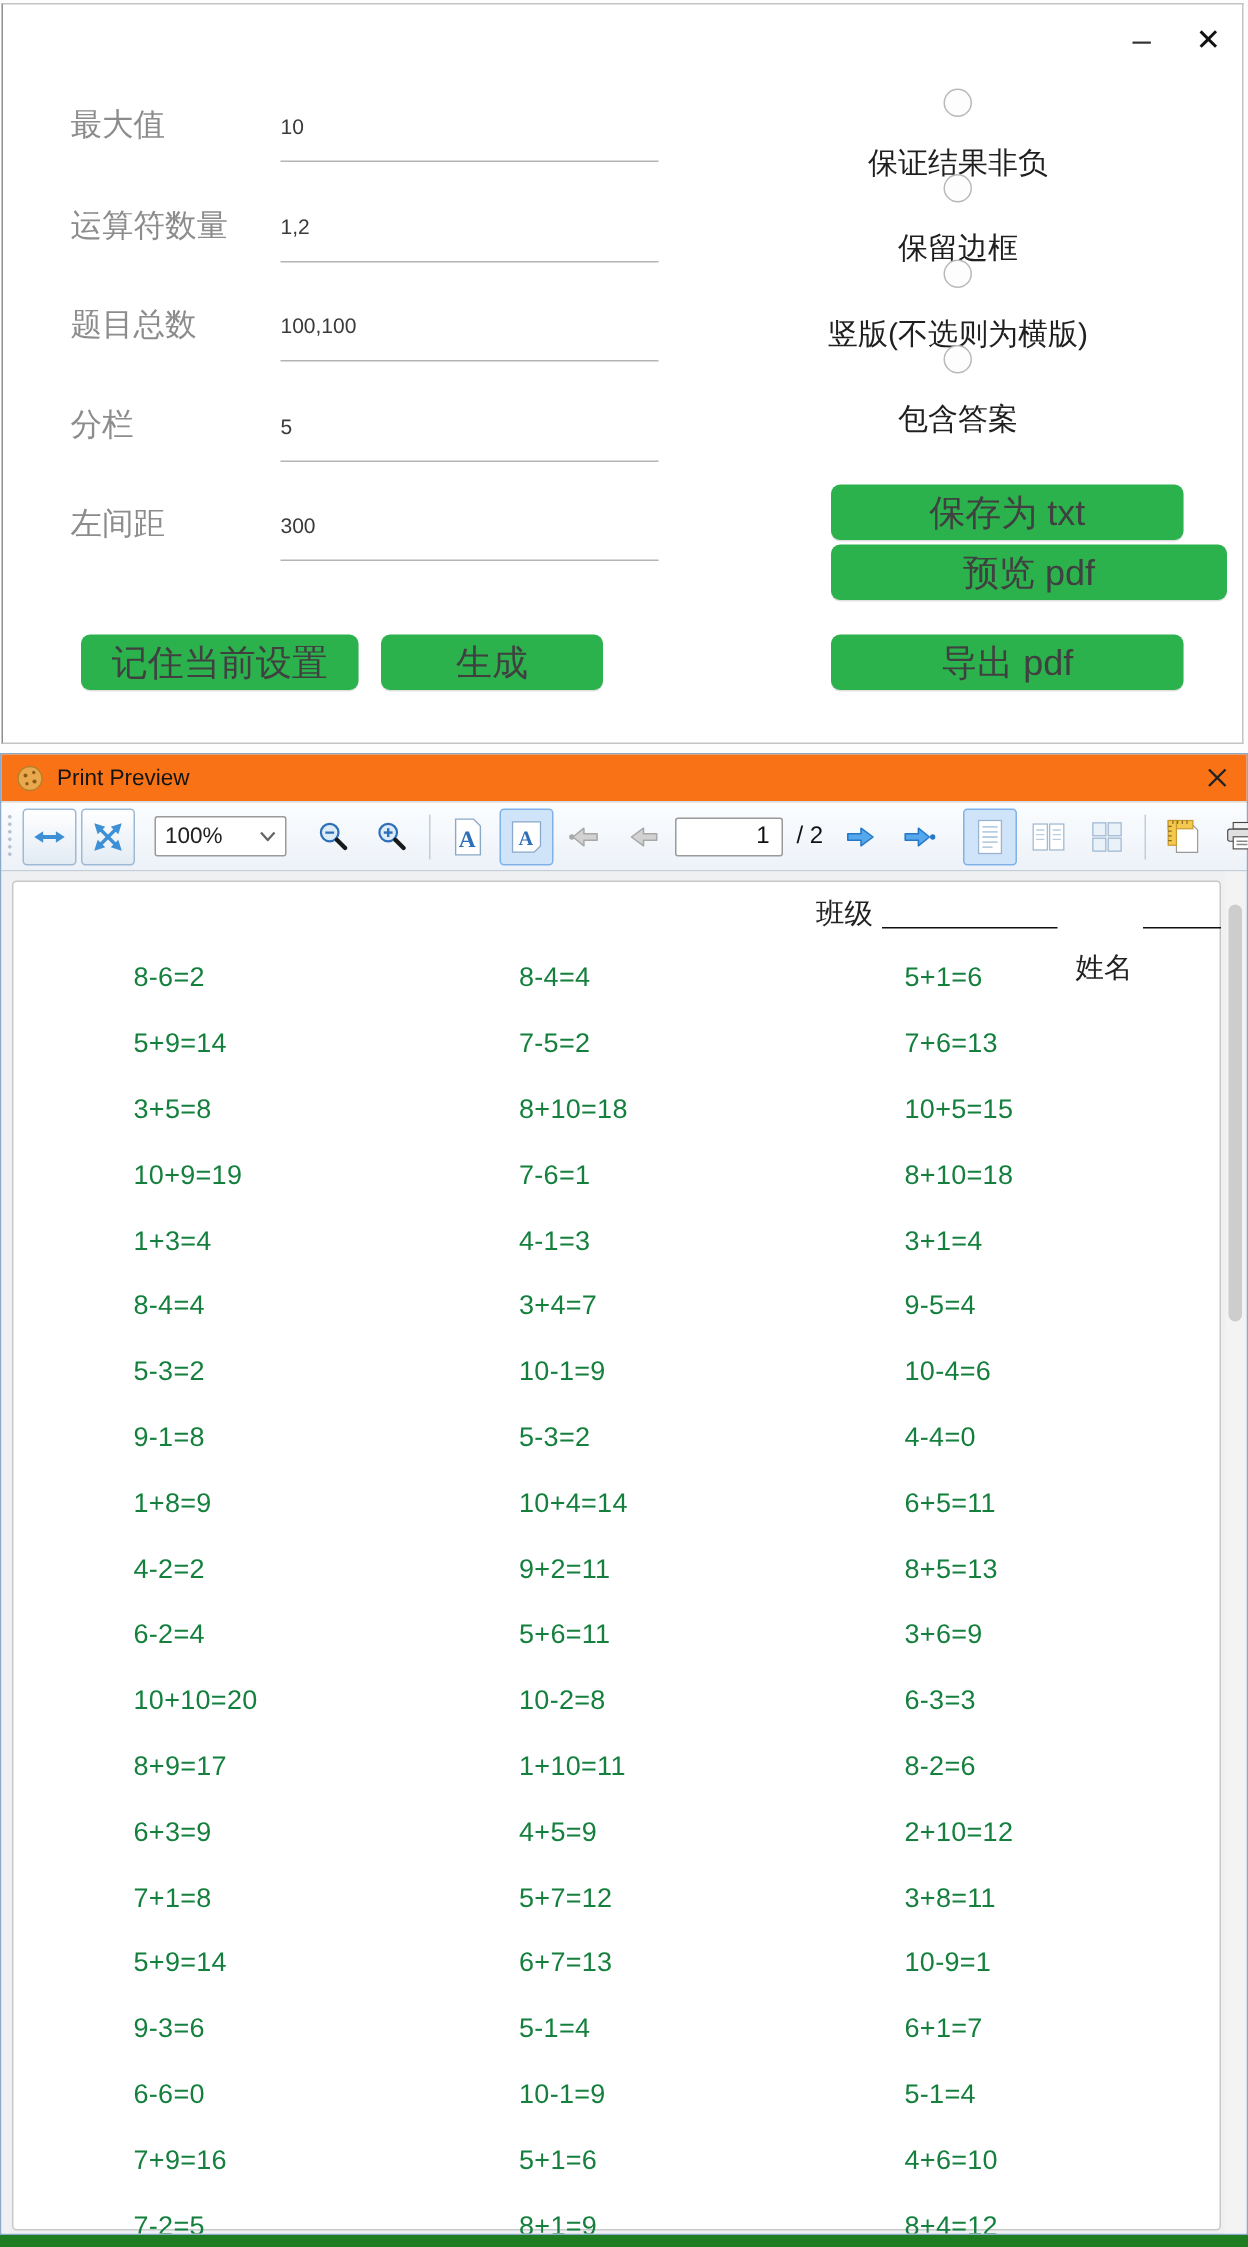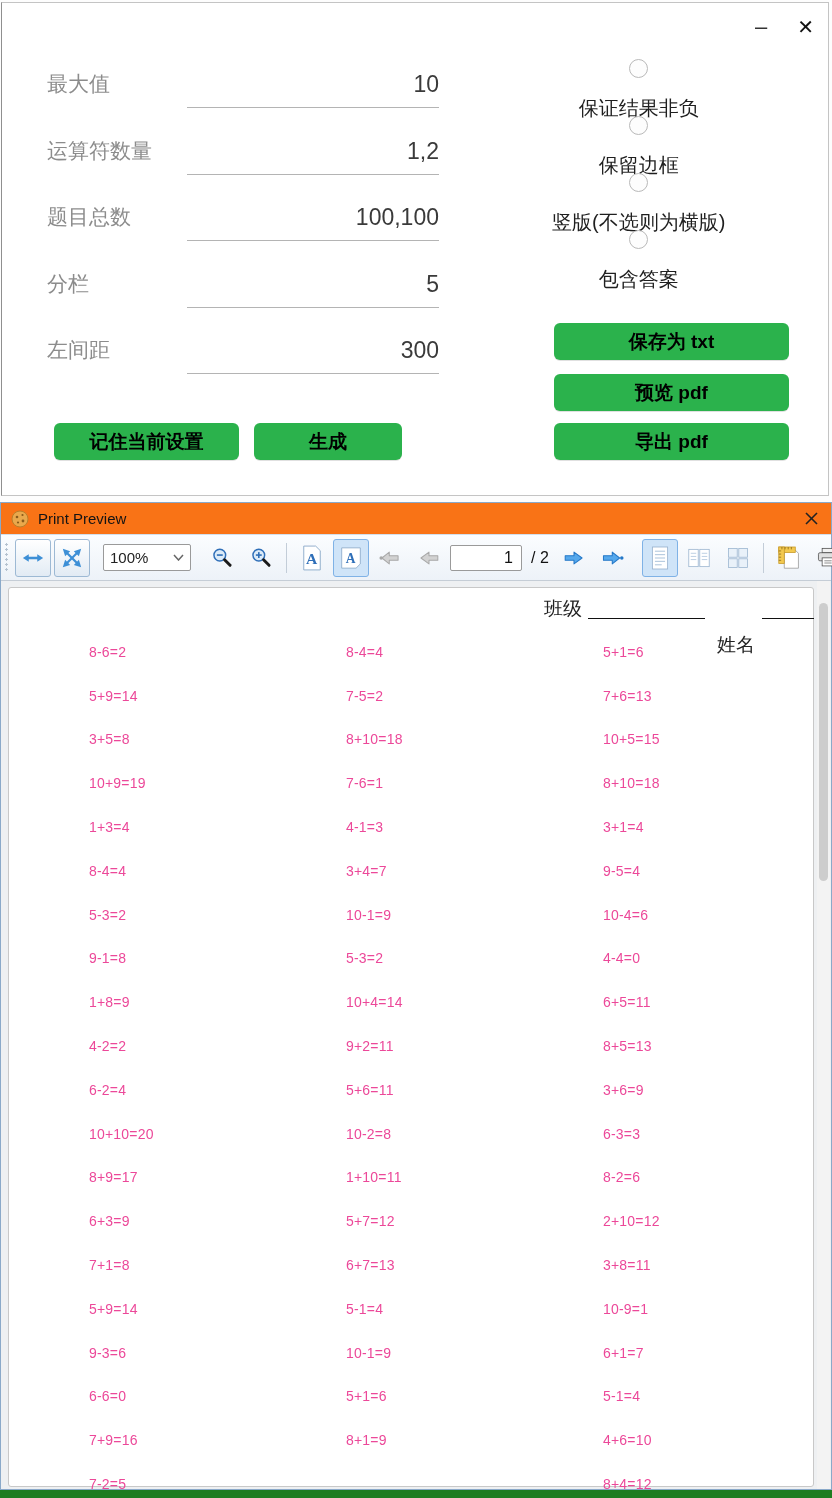--- a/index.html
+++ b/index.html
@@ -15,39 +15,39 @@
     box-sizing:border-box;
   }
   .win-controls{position:absolute;top:14px;right:14px;display:flex;gap:30px;align-items:center;}
   .win-min{font-size:22px;color:#333;line-height:20px;cursor:default;}
   .win-close{font-size:20px;color:#111;font-weight:700;line-height:20px;cursor:default;}
   .fields{position:absolute;left:45px;top:50px;width:400px;}
   .field-row{position:relative;height:66.5px;}
   .field-label{position:absolute;left:0;top:0;height:66.5px;line-height:62px;font-size:21px;color:#8c8c8c;}
   .field-valuebox{
     position:absolute;left:140px;top:12px;width:252px;height:42px;
-    text-align:right;font-size:23px;color:#3a3a3a;line-height:38px;
+    text-align:left;font-size:14px;color:#3a3a3a;line-height:38px;
     border-bottom:1px solid #b4b4b4;
   }
   .options{position:absolute;left:550px;top:56px;}
   .option-row{display:flex;align-items:center;gap:17px;height:57px;flex-direction:column;}
   .radio-circle{
     width:17px;height:17px;border:1.5px solid #b9b9b9;border-radius:50%;
     background:#fdfdfd;flex:none;
   }
   .option-label{font-size:20px;color:#1f1f1f;}
   .btn{
-    position:absolute;height:37px;background:#2bb24c;color:#000000;border:none;
-    border-radius:6px;font-size:19px;display:flex;align-items:center;justify-content:center;
-    font-family:inherit;cursor:pointer;box-shadow:0 1px 0 rgba(0,0,0,.12);font-weight:bold;
+    position:absolute;height:37px;background:#2bb24c;color:#404040;border:none;
+    border-radius:6px;font-size:24px;display:flex;align-items:center;justify-content:center;
+    font-family:inherit;cursor:pointer;box-shadow:0 1px 0 rgba(0,0,0,.12);
   }
   #btn-remember{left:52px;top:420px;width:185px;}
   #btn-generate{left:252px;top:420px;width:148px;}
   #btn-save-txt{left:552px;top:320px;width:235px;}
-  #btn-preview-pdf{left:552px;top:371px;width:235px;}
+  #btn-preview-pdf{left:552px;top:360px;width:264px;}
   #btn-export-pdf{left:552px;top:420px;width:235px;}
   
   .preview-window{
     position:absolute;left:0;top:502px;width:832px;height:988px;
     border:1px solid #8aa9c9;background:#fff;box-sizing:border-box;
   }
   .pp-titlebar{
     height:32px;background:#f97316;border-bottom:1px solid #d2dfec;
     display:flex;align-items:center;gap:9px;padding:0 12px 0 10px;box-sizing:border-box;
   }
@@ -85,21 +85,21 @@
   
   .pp-viewport{position:absolute;left:0;top:78px;width:830px;height:908px;background:#eef0f2;overflow:hidden;}
   .pp-page{
     position:absolute;left:7px;top:6px;width:806px;height:900px;
     background:#fff;border:1px solid #c8c8c8;border-radius:3px;box-sizing:border-box;
   }
   .hdr{position:absolute;top:8px;height:26px;font-family:"Liberation Serif","DejaVu Serif",serif;font-size:19px;color:#222;}
   .hdr-line{position:absolute;top:30px;border-bottom:1.5px solid #111;}
   .problems{position:absolute;left:80px;top:42px;display:flex;}
   .prob-col{width:257px;}
-  .prob{height:43.8px;display:flex;align-items:center;font-size:14px;color:#ec4899;letter-spacing:.2px;}
+  .prob{height:43.8px;display:flex;align-items:center;font-size:18px;color:#15803d;letter-spacing:.2px;}
   .pp-scrollbar{position:absolute;right:1px;top:0;width:13px;height:908px;background:#f3f3f3;}
   .pp-scroll-thumb{position:absolute;left:2px;top:22px;width:9px;height:278px;background:#cdcdcd;border-radius:5px;cursor:pointer;}
   .green-strip{position:absolute;left:0;top:1490px;width:832px;height:8px;background:#1e7d21;}
 </style>
 </head>
 <body>
 
 <div class="settings-window">
   <div class="win-controls">
     <span class="win-min">–</span>
@@ -360,20 +360,21 @@
             <div class="prob">7-6=1</div>
             <div class="prob">4-1=3</div>
             <div class="prob">3+4=7</div>
             <div class="prob">10-1=9</div>
             <div class="prob">5-3=2</div>
             <div class="prob">10+4=14</div>
             <div class="prob">9+2=11</div>
             <div class="prob">5+6=11</div>
             <div class="prob">10-2=8</div>
             <div class="prob">1+10=11</div>
+            <div class="prob">4+5=9</div>
             <div class="prob">5+7=12</div>
             <div class="prob">6+7=13</div>
             <div class="prob">5-1=4</div>
             <div class="prob">10-1=9</div>
             <div class="prob">5+1=6</div>
             <div class="prob">8+1=9</div>
           </div>
           <div class="prob-col">
             <div class="prob">5+1=6</div>
             <div class="prob">7+6=13</div>

